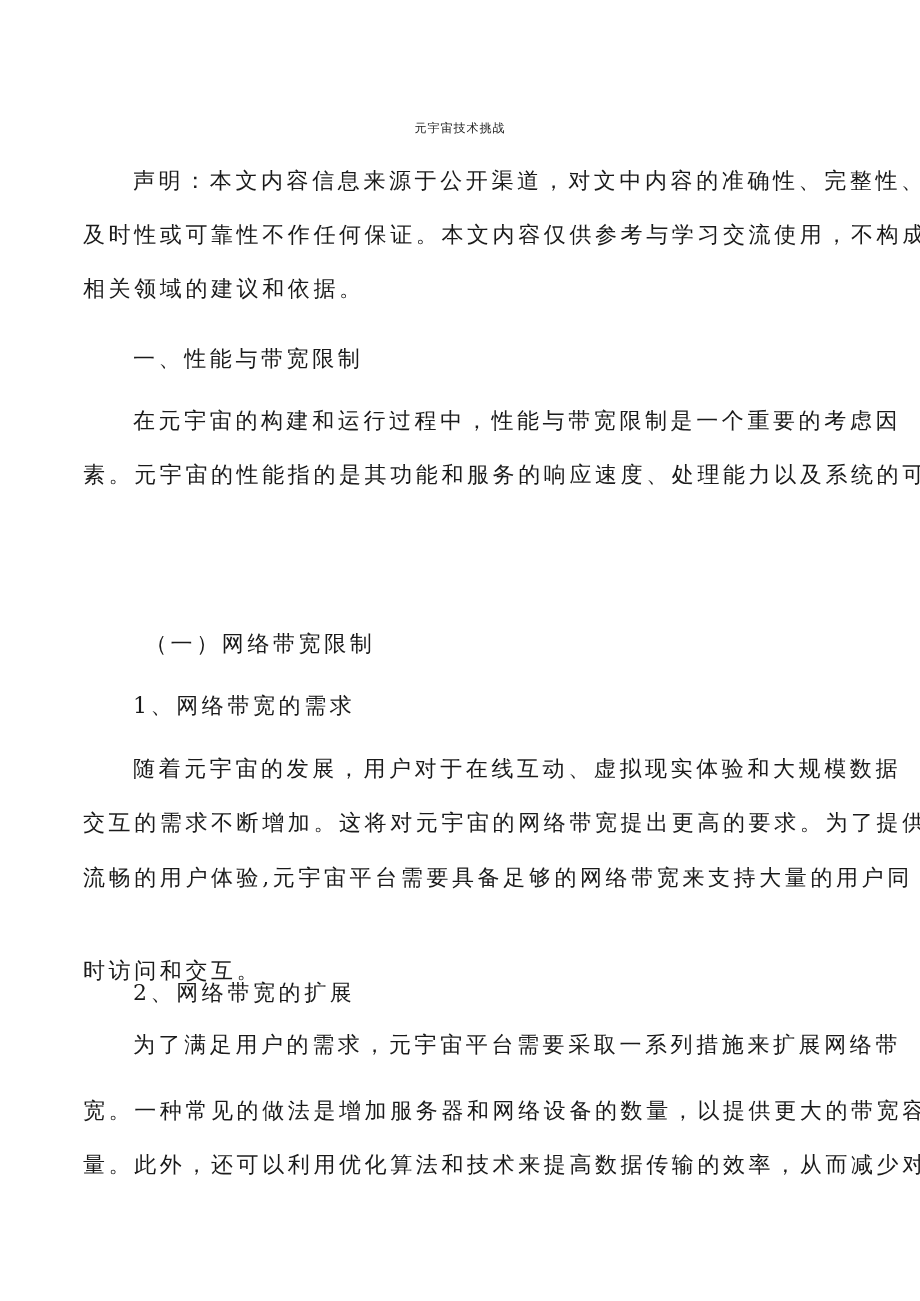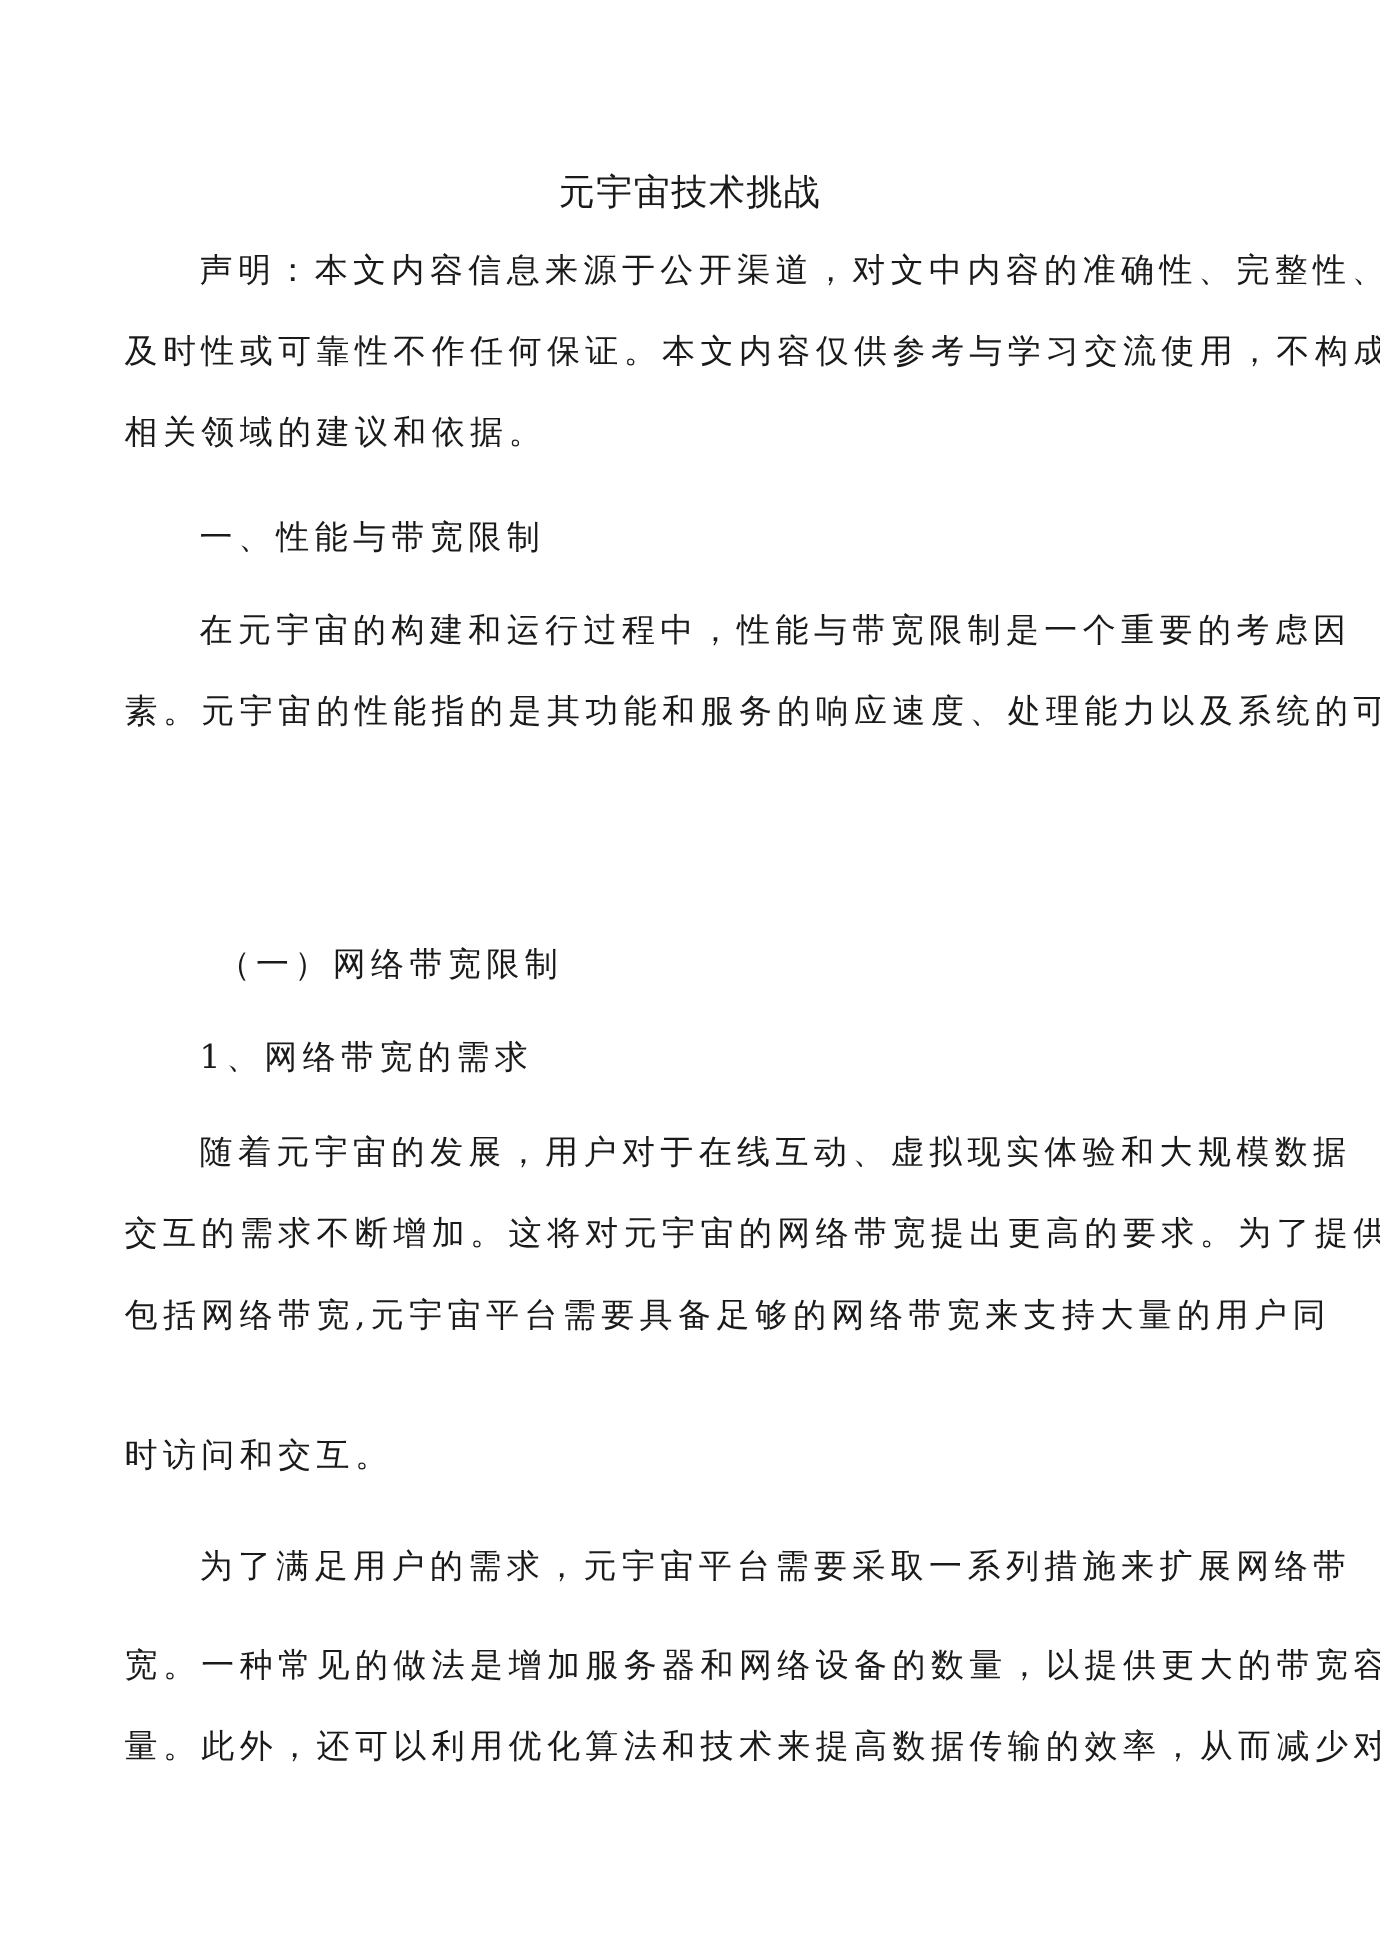--- a/index.html
+++ b/index.html
@@ -26,21 +26,21 @@
       position: absolute;
       white-space: nowrap;
       font-size: 22px;
       line-height: 26px;
       letter-spacing: 3.6px;
     }
     .title {
       left: 0;
       width: 920px;
       text-align: center;
-      font-size: 24px;
+      font-size: 12px;
       letter-spacing: 1px;
     }
     .indent { left: 133px; }
     .cont { left: 83px; }
     .sub-indent { left: 145px; }
   </style>
 </head>
 <body>
 
 <div class="page">
@@ -55,21 +55,22 @@
 
   <div class="line indent" style="top:408px;">在元宇宙的构建和运行过程中，性能与带宽限制是一个重要的考虑因</div>
   <div class="line cont" style="top:462px;">素。元宇宙的性能指的是其功能和服务的响应速度、处理能力以及系统的可</div>
 
   <div class="line sub-indent" style="top:631px;">（一）网络带宽限制</div>
 
   <div class="line indent" style="top:693px;text-align:right;">1、网络带宽的需求</div>
 
   <div class="line indent" style="top:756px;">随着元宇宙的发展，用户对于在线互动、虚拟现实体验和大规模数据</div>
   <div class="line cont" style="top:810px;">交互的需求不断增加。这将对元宇宙的网络带宽提出更高的要求。为了提供</div>
-  <div class="line cont" style="top:865px;">包括网络带宽,元宇宙平台需要具备足够的网络带宽来支持大量的用户同</div>
+  <div class="line cont" style="top:865px;">流畅的用户体验,元宇宙平台需要具备足够的网络带宽来支持大量的用户同</div>
   <div class="line cont" style="top:918px;margin-top:40px;">时访问和交互。</div>
 
+  <div class="line indent" style="top:980px;">2、网络带宽的扩展</div>
 
   <div class="line indent" style="top:1032px;">为了满足用户的需求，元宇宙平台需要采取一系列措施来扩展网络带</div>
   <div class="line cont" style="top:1098px;">宽。一种常见的做法是增加服务器和网络设备的数量，以提供更大的带宽容</div>
   <div class="line cont" style="top:1152px;">量。此外，还可以利用优化算法和技术来提高数据传输的效率，从而减少对</div>
 
 </div>
 
 </body></html>

